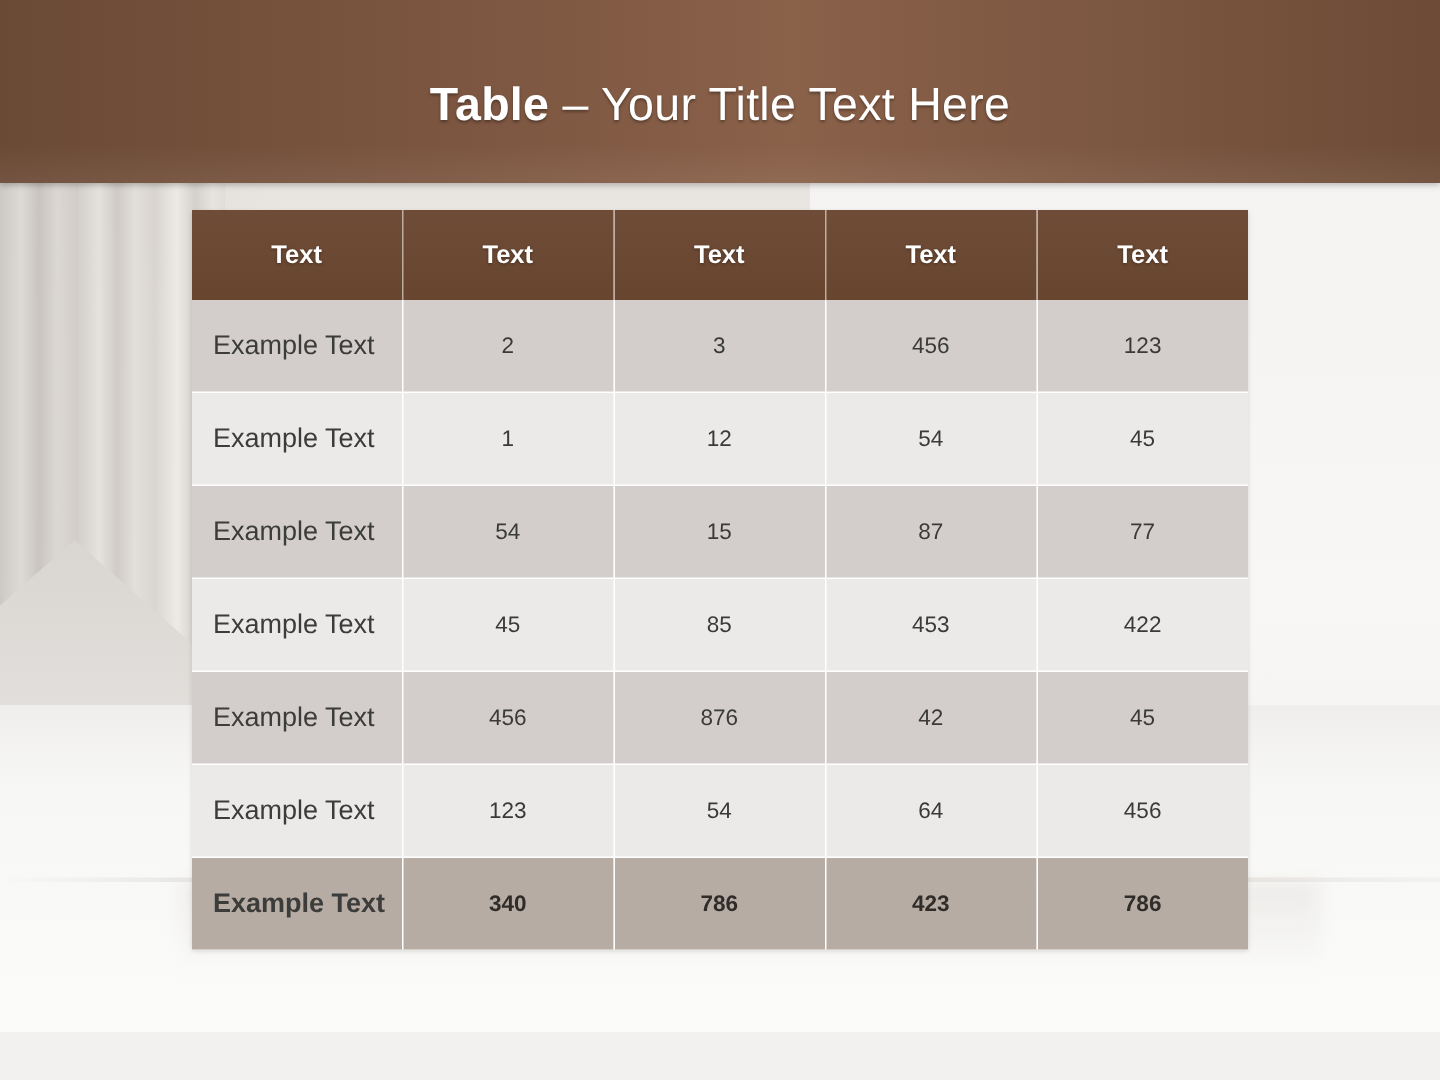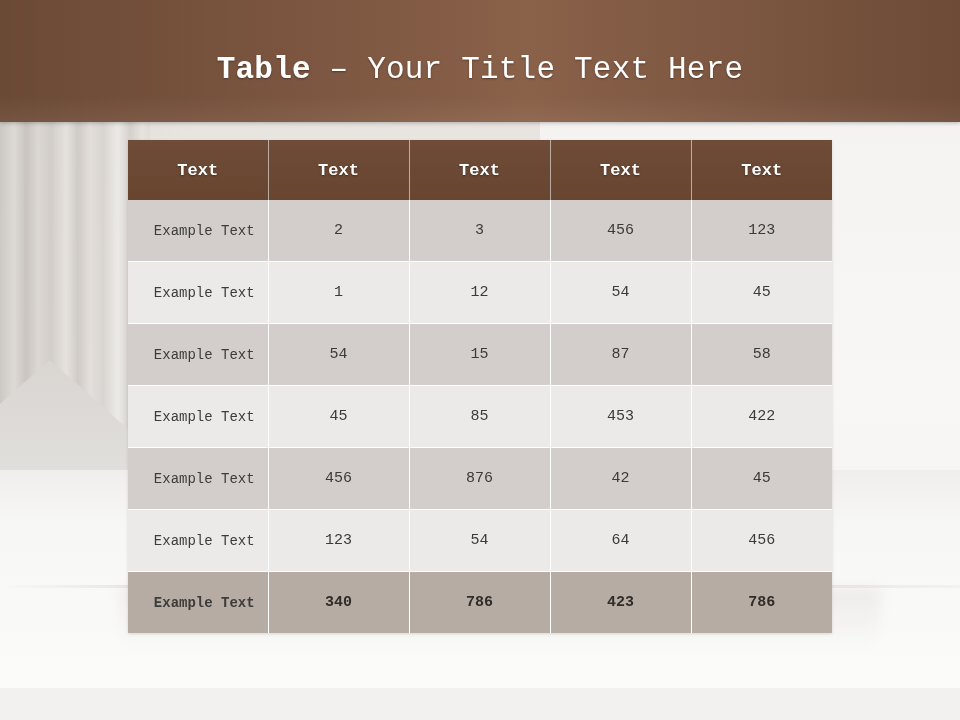--- a/index.html
+++ b/index.html
@@ -13,21 +13,20 @@
     overflow: hidden;
     background: #f2f1ef;
   }
 
   .slide {
     position: relative;
     width: 960px;
     height: 688px;
     overflow: hidden;
     background: linear-gradient(180deg, #ffffff 0%, #f6f5f3 45%, #eceae7 100%);
-    font-family: Liberation Mono, monospace;
   }
 
   
   .bg-floor {
     position: absolute;
     left: 0; right: 0;
     top: 470px; bottom: 0;
     background: linear-gradient(180deg, #efeeec 0%, #f7f7f6 25%, #fbfbfa 100%);
   }
   .bg-wall {
@@ -159,23 +158,23 @@
   table.data td {
     height: 59px;
     font-size: 15px;
     color: #3a3a38;
     text-align: center;
     border-right: 1px solid #ffffff;
     border-bottom: 1px solid #ffffff;
   }
   table.data td:last-child { border-right: none; }
   table.data td.label {
-    text-align: center;
+    text-align: left;
     padding-left: 14px;
-    font-size: 14px;
+    font-size: 18px;
     color: #3c3c3a;
     margin-top: 27px;
   }
 
   tr.dark td  { background: #d3cecb; }
   tr.light td { background: #eceae8; }
   tr.total td {
     background: #b7aca4;
     font-weight: bold;
     color: #2f2c29;
@@ -233,21 +232,21 @@
           <td>1</td>
           <td>12</td>
           <td>54</td>
           <td>45</td>
         </tr>
         <tr class="dark">
           <td class="label">Example Text</td>
           <td>54</td>
           <td>15</td>
           <td>87</td>
-          <td>58</td>
+          <td>77</td>
         </tr>
         <tr class="light">
           <td class="label">Example Text</td>
           <td>45</td>
           <td>85</td>
           <td>453</td>
           <td>422</td>
         </tr>
         <tr class="dark">
           <td class="label">Example Text</td>

